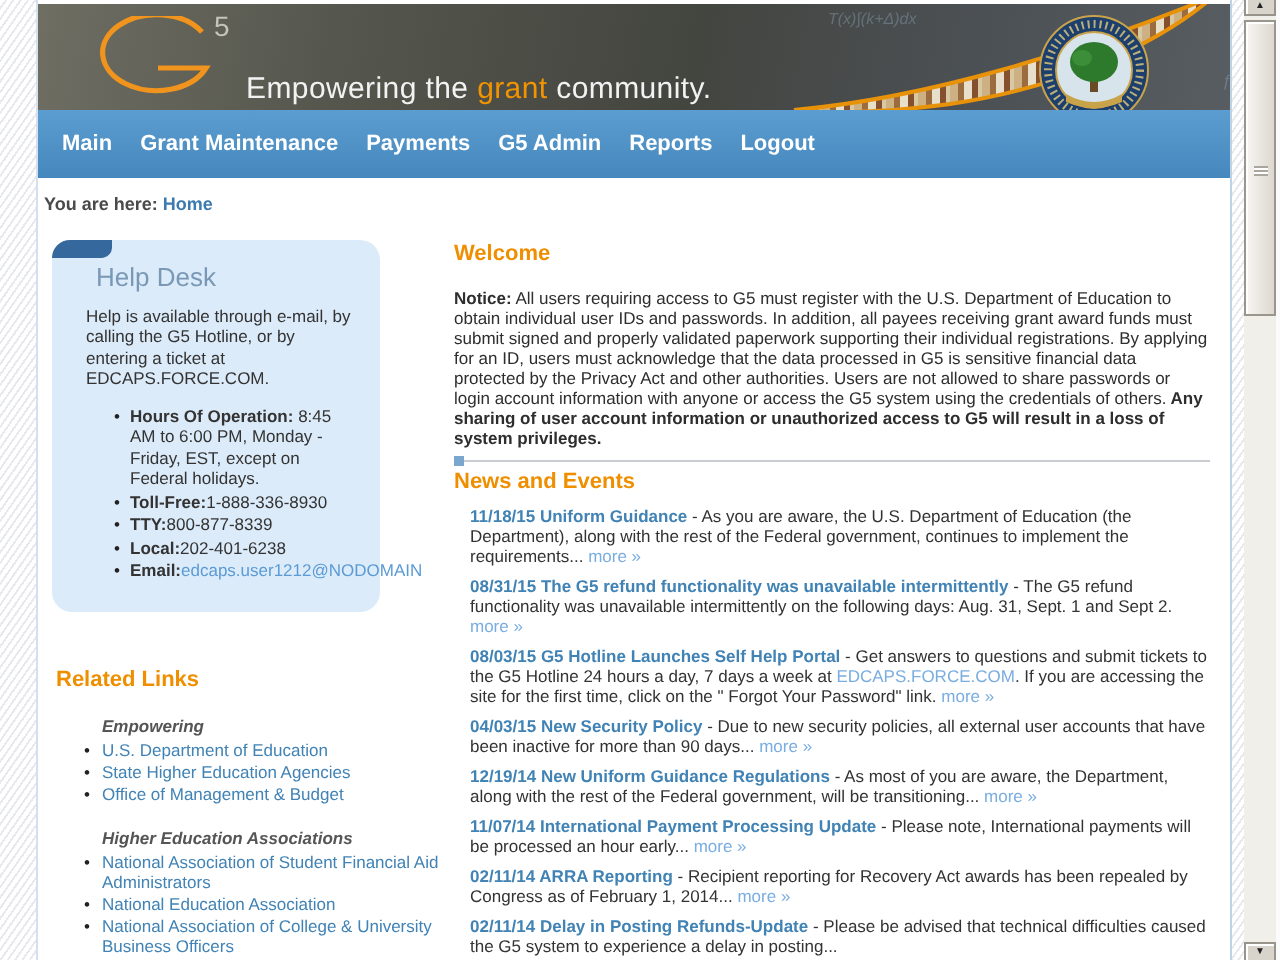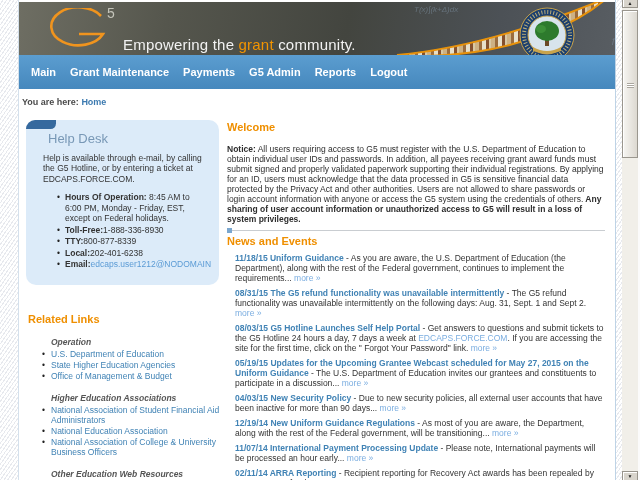--- a/index.html
+++ b/index.html
@@ -36,21 +36,21 @@
   .nav-item { cursor:pointer; white-space:nowrap; }
   
   .crumb { padding:8px 0 6px 3px; font-size:9px; font-weight:bold; color:#4a4a4a; }
   .crumb a { color:#3c7ab0; text-decoration:none; cursor:pointer; }
   
   .content { display:flex; padding-left:7px; }
   .left-col { width:197px; flex:none; }
   .right-col { flex:1; padding:8px 10px 0 4px; }
   
   .hd-box {
-    position:relative; margin-top:7px; width:193px;
+    position:relative; margin-top:7px; width:164px;
     background:#dcebf9; border-radius:10px;
     padding:12px 14px 14px 17px; font-size:8.5px; line-height:10.5px;
   }
   .hd-corner { position:absolute; left:0; top:0; width:30px; height:9px; background:#35699e; border-radius:10px 0 6px 0; }
   .hd-title { font-size:13px; font-weight:400; color:#7898b6; margin:2px 0 8px 5px; }
   .hd-intro { color:#333; margin-bottom:8px; }
   .hd-list { list-style:none; margin-left:14px; }
   .hd-list li { position:relative; padding-left:8px; margin-bottom:1px; }
   .hd-list li::before { content:"•"; position:absolute; left:0; top:0; color:#222; }
   .hd-list strong { font-weight:bold; }
@@ -154,21 +154,21 @@
         <ul class="hd-list" id="hd-list">
             <li><strong>Hours Of Operation:</strong><span> 8:45 AM to 6:00 PM, Monday - Friday, EST, except on Federal holidays.</span></li>
             <li><strong>Toll-Free:</strong><span>1-888-336-8930</span></li>
             <li><strong>TTY:</strong><span>800-877-8339</span></li>
             <li><strong>Local:</strong><span>202-401-6238</span></li>
             <li><strong>Email:</strong><a>edcaps.user1212@NODOMAIN</a></li>
           </ul>
       </div>
       <div class="orange-h rl-title">Related Links</div>
       <div id="rl-groups">
-          <div class="rl-group-h">Operation</div>
+          <div class="rl-group-h">Empowering</div>
           <ul class="rl-list">
             <li><a>U.S. Department of Education</a></li>
             <li><a>State Higher Education Agencies</a></li>
             <li><a>Office of Management &amp; Budget</a></li>
           </ul>
           <div class="rl-group-h">Higher Education Associations</div>
           <ul class="rl-list">
             <li><a>National Association of Student Financial Aid Administrators</a></li>
             <li><a>National Education Association</a></li>
             <li><a>National Association of College &amp; University Business Officers</a></li>
@@ -185,21 +185,20 @@
       <div class="orange-h">Welcome</div>
       <p class="notice"><strong>Notice:</strong><span> All users requiring access to G5 must register with the U.S. Department of Education to obtain individual user IDs and passwords. In addition, all payees receiving grant award funds must submit signed and properly validated paperwork supporting their individual registrations. By applying for an ID, users must acknowledge that the data processed in G5 is sensitive financial data protected by the Privacy Act and other authorities. Users are not allowed to share passwords or login account information with anyone or access the G5 system using the credentials of others.</span><strong> Any sharing of user account information or unauthorized access to G5 will result in a loss of system privileges.</strong></p>
       <div class="divider">
           <span class="sq"></span>
         </div>
       <div class="orange-h news-h">News and Events</div>
       <div class="news-list" id="news-list">
           <div class="news-item"><a class="news-link">11/18/15 Uniform Guidance</a><span class="news-body"> - As you are aware, the U.S. Department of Education (the Department), along with the rest of the Federal government, continues to implement the requirements... </span><a class="more-link">more »</a></div>
           <div class="news-item"><a class="news-link">08/31/15 The G5 refund functionality was unavailable intermittently</a><span class="news-body"> - The G5 refund functionality was unavailable intermittently on the following days: Aug. 31, Sept. 1 and Sept 2. </span><a class="more-link">more »</a></div>
           <div class="news-item"><a class="news-link">08/03/15 G5 Hotline Launches Self Help Portal</a><span class="news-body"> - Get answers to questions and submit tickets to the G5 Hotline 24 hours a day, 7 days a week at </span><a class="inline-link">EDCAPS.FORCE.COM</a><span class="news-body">. If you are accessing the site for the first time, click on the " Forgot Your Password" link. </span><a class="more-link">more »</a></div>
-          <div class="news-item"><a class="news-link">05/19/15 Updates for the Upcoming Grantee Webcast scheduled for May 27, 2015 on the Uniform Guidance</a><span class="news-body"> - The U.S. Department of Education invites our grantees and constituents to participate in a discussion... </span><a class="more-link">more »</a></div>
           <div class="news-item"><a class="news-link">04/03/15 New Security Policy</a><span class="news-body"> - Due to new security policies, all external user accounts that have been inactive for more than 90 days... </span><a class="more-link">more »</a></div>
           <div class="news-item"><a class="news-link">12/19/14 New Uniform Guidance Regulations</a><span class="news-body"> - As most of you are aware, the Department, along with the rest of the Federal government, will be transitioning... </span><a class="more-link">more »</a></div>
           <div class="news-item"><a class="news-link">11/07/14 International Payment Processing Update</a><span class="news-body"> - Please note, International payments will be processed an hour early... </span><a class="more-link">more »</a></div>
           <div class="news-item"><a class="news-link">02/11/14 ARRA Reporting</a><span class="news-body"> - Recipient reporting for Recovery Act awards has been repealed by Congress as of February 1, 2014... </span><a class="more-link">more »</a></div>
           <div class="news-item"><a class="news-link">02/11/14 Delay in Posting Refunds-Update</a><span class="news-body"> - Please be advised that technical difficulties caused the G5 system to experience a delay in posting... </span></div>
         </div>
     </div>
 
   </div>
 </div>

